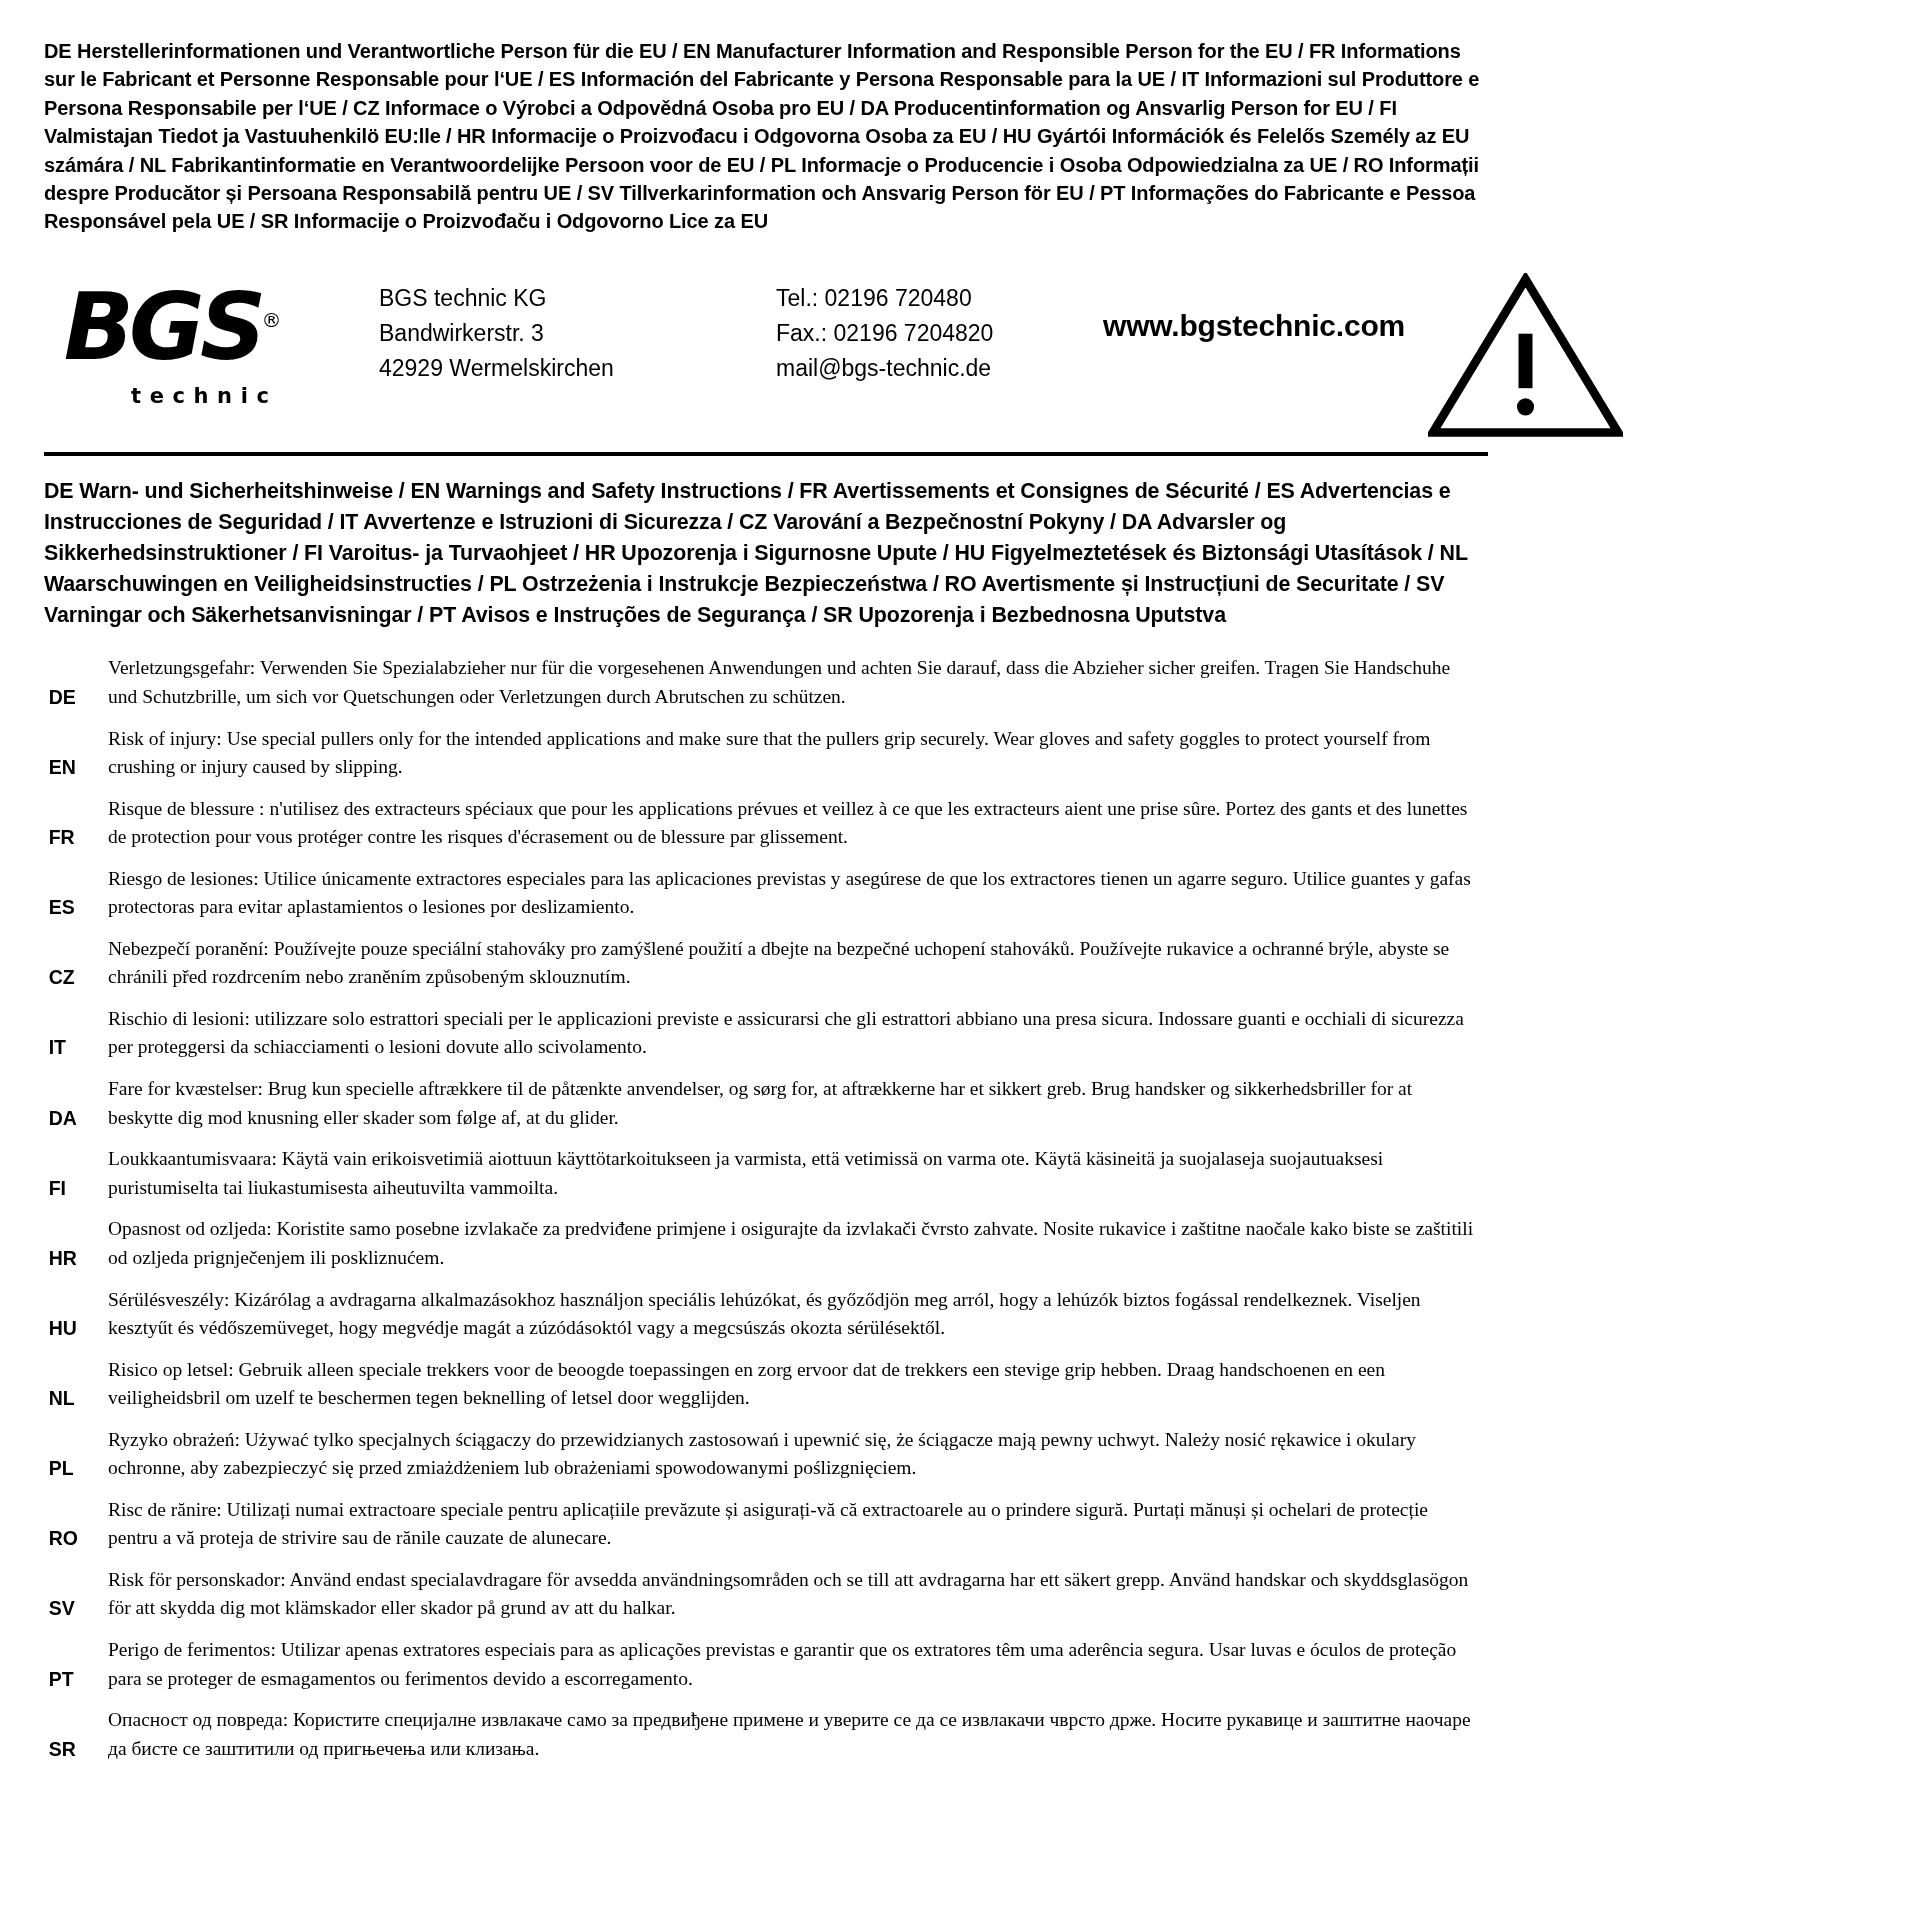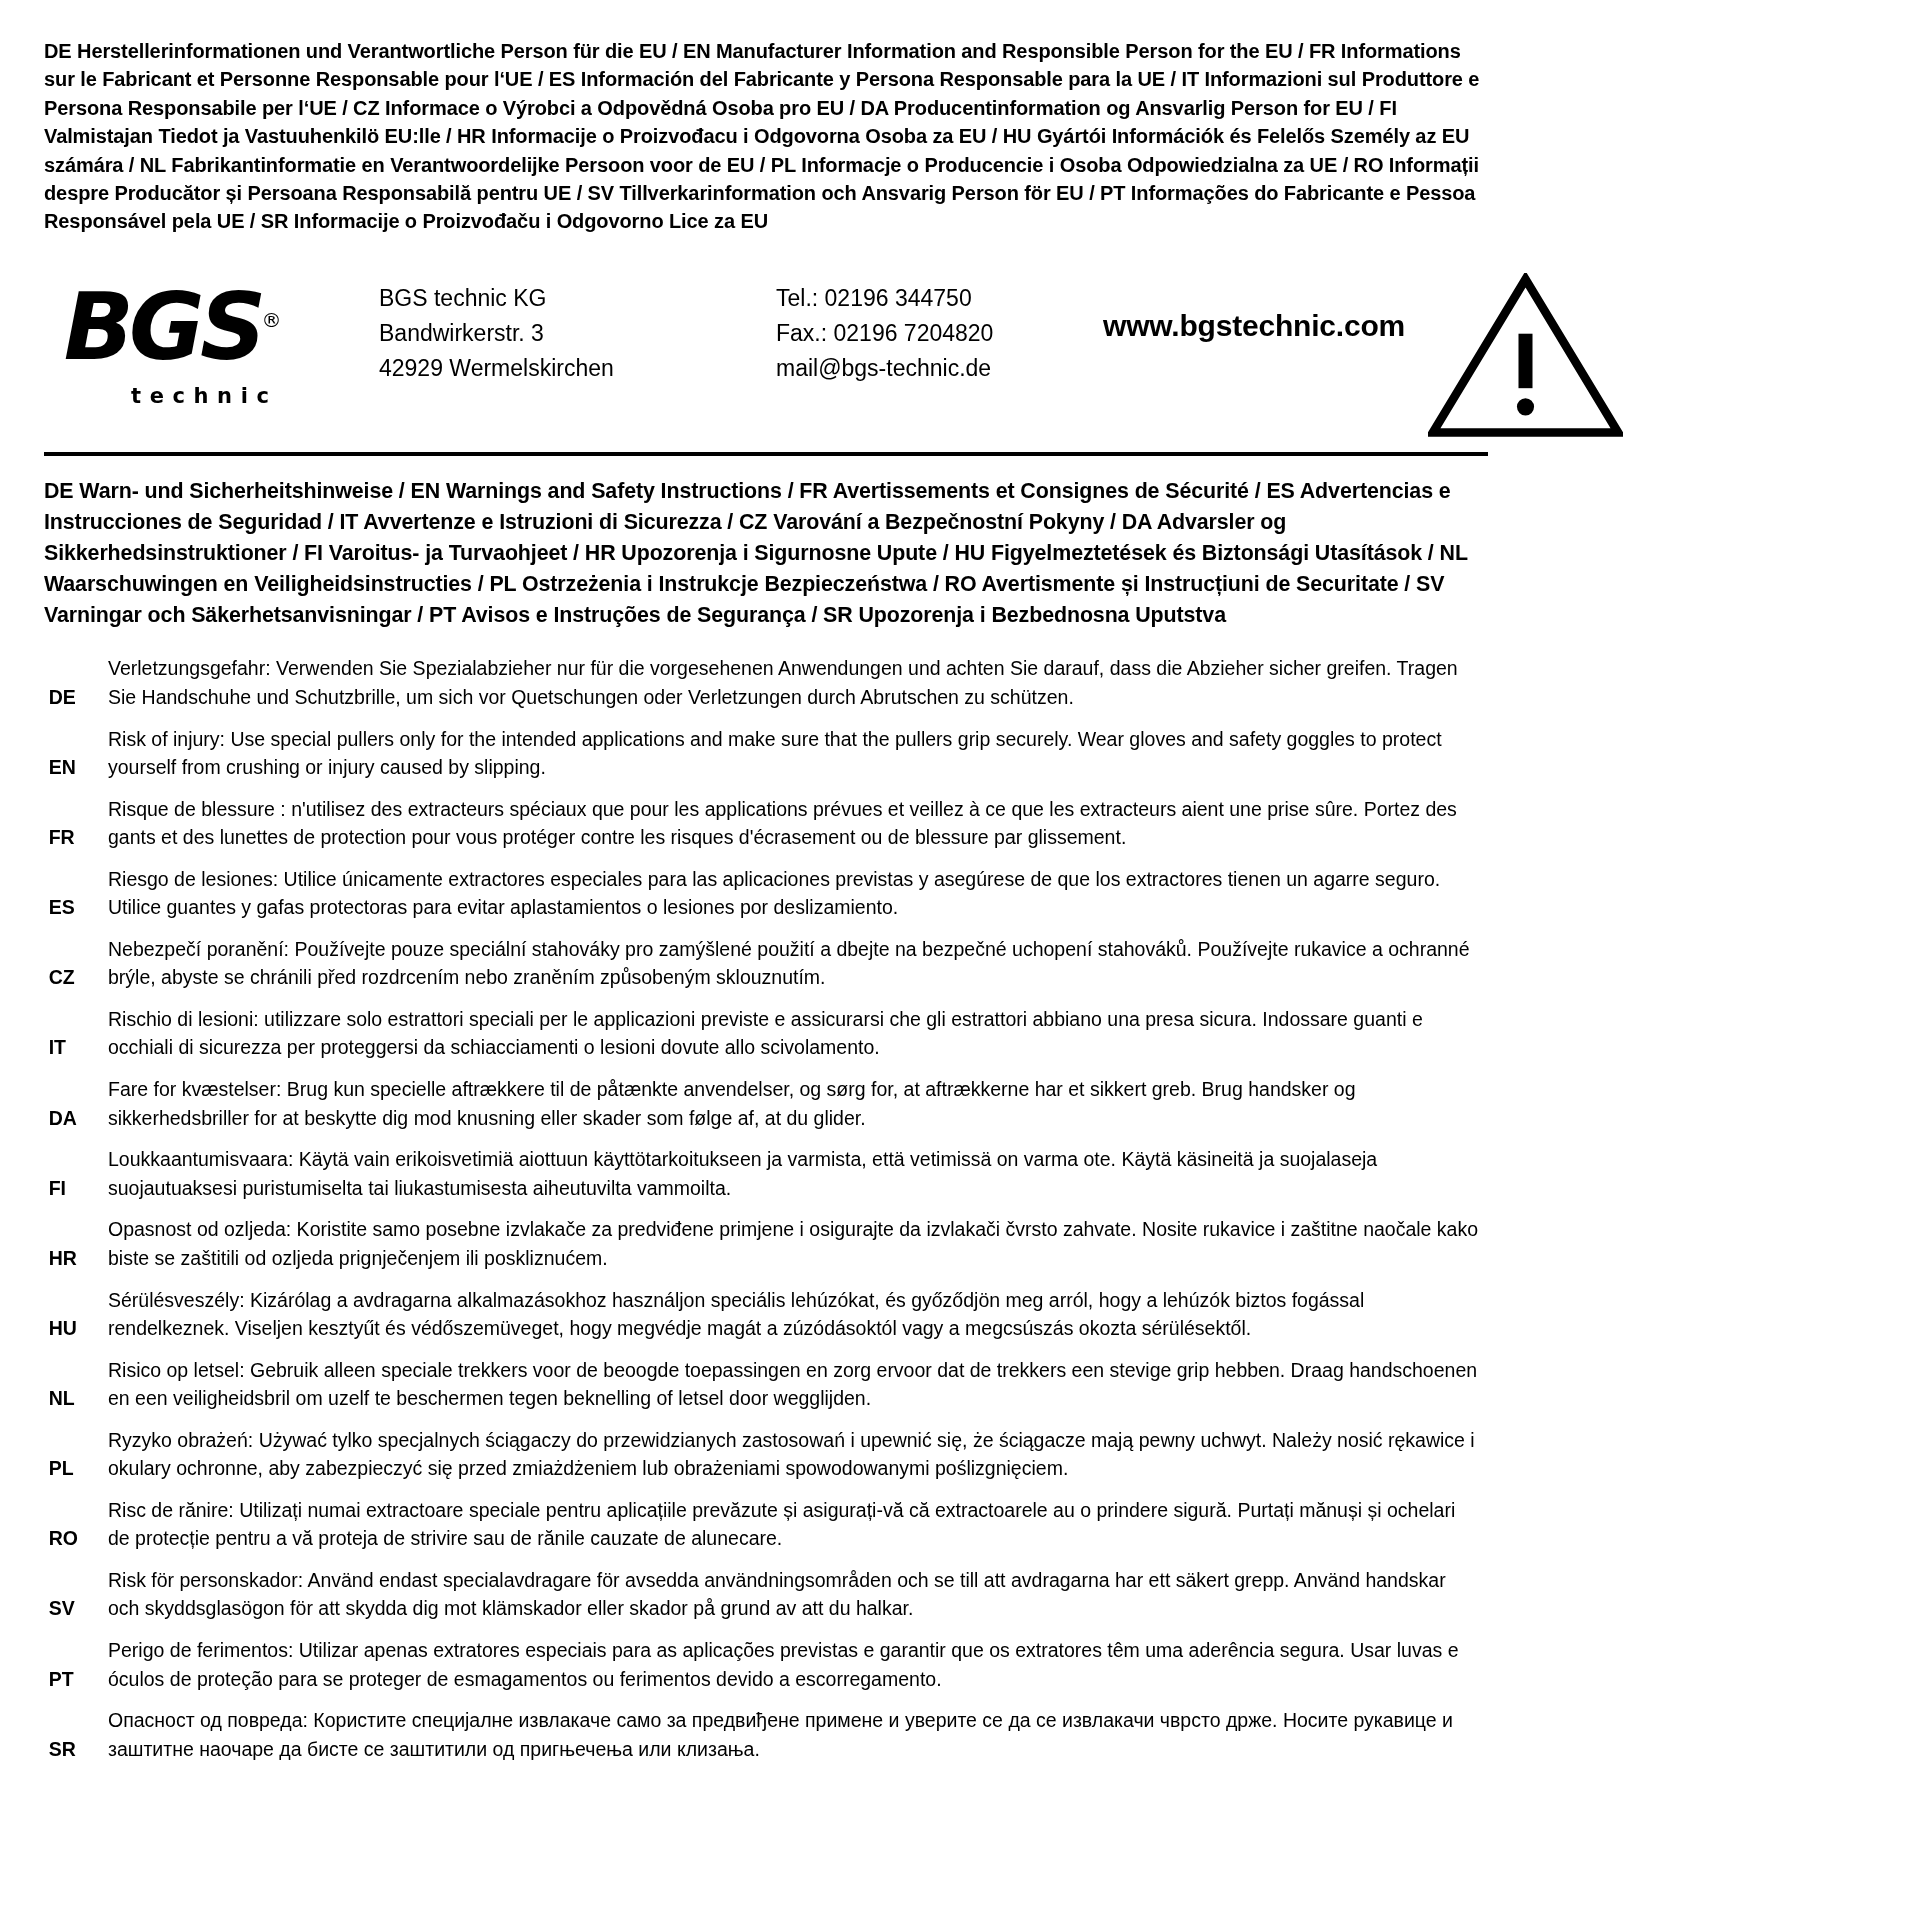--- a/index.html
+++ b/index.html
@@ -131,20 +131,21 @@
     font-weight: bold;
     line-height: 1.46;
     padding-left: 4.7px;
     box-sizing: border-box;
   }
   .lang-text {
     flex: 1 1 auto;
     font-size: 19.5px;
     line-height: 1.46;
     padding-right: 7.8px;
+    font-family: Liberation Serif, serif;
   }
 </style>
 </head>
 <body>
 
 <div class="page">
 
   <div class="head-block">DE Herstellerinformationen und Verantwortliche Person für die EU  /  EN Manufacturer Information and Responsible Person for the EU  /  FR Informations sur le Fabricant et Personne Responsable pour l‘UE  /  ES Información del Fabricante y Persona Responsable para la UE  /  IT Informazioni sul Produttore e Persona Responsabile per l‘UE  /  CZ Informace o Výrobci a Odpovědná Osoba pro EU  /  DA Producentinformation og Ansvarlig Person for EU  /  FI Valmistajan Tiedot ja Vastuuhenkilö EU:lle  /  HR Informacije o Proizvođacu i Odgovorna Osoba za EU  /  HU Gyártói Információk és Felelős Személy az EU számára  /  NL Fabrikantinformatie en Verantwoordelijke Persoon voor de EU  /  PL Informacje o Producencie i Osoba Odpowiedzialna za UE  /  RO Informații despre Producător și Persoana Responsabilă pentru UE  /  SV Tillverkarinformation och Ansvarig Person för EU  /  PT Informações do Fabricante e Pessoa Responsável pela UE  /  SR Informacije o Proizvođaču i Odgovorno Lice za EU</div>
 
   <div class="company-band">
@@ -156,21 +157,21 @@
       <div class="logo-technic">technic</div>
     </div>
 
     <div class="addr-col">
       <div>BGS technic KG</div>
       <div>Bandwirkerstr. 3</div>
       <div>42929 Wermelskirchen</div>
     </div>
 
     <div class="contact-col">
-      <div>Tel.: 02196 344750</div>
+      <div>Tel.: 02196 720480</div>
       <div>Fax.: 02196 7204820</div>
       <div>mail@bgs-technic.de</div>
     </div>
 
     <div class="web-col">
       <div class="url">www.bgstechnic.com</div>
     </div>
 
     <div class="warn-col">
       <div class="warn-tri">

